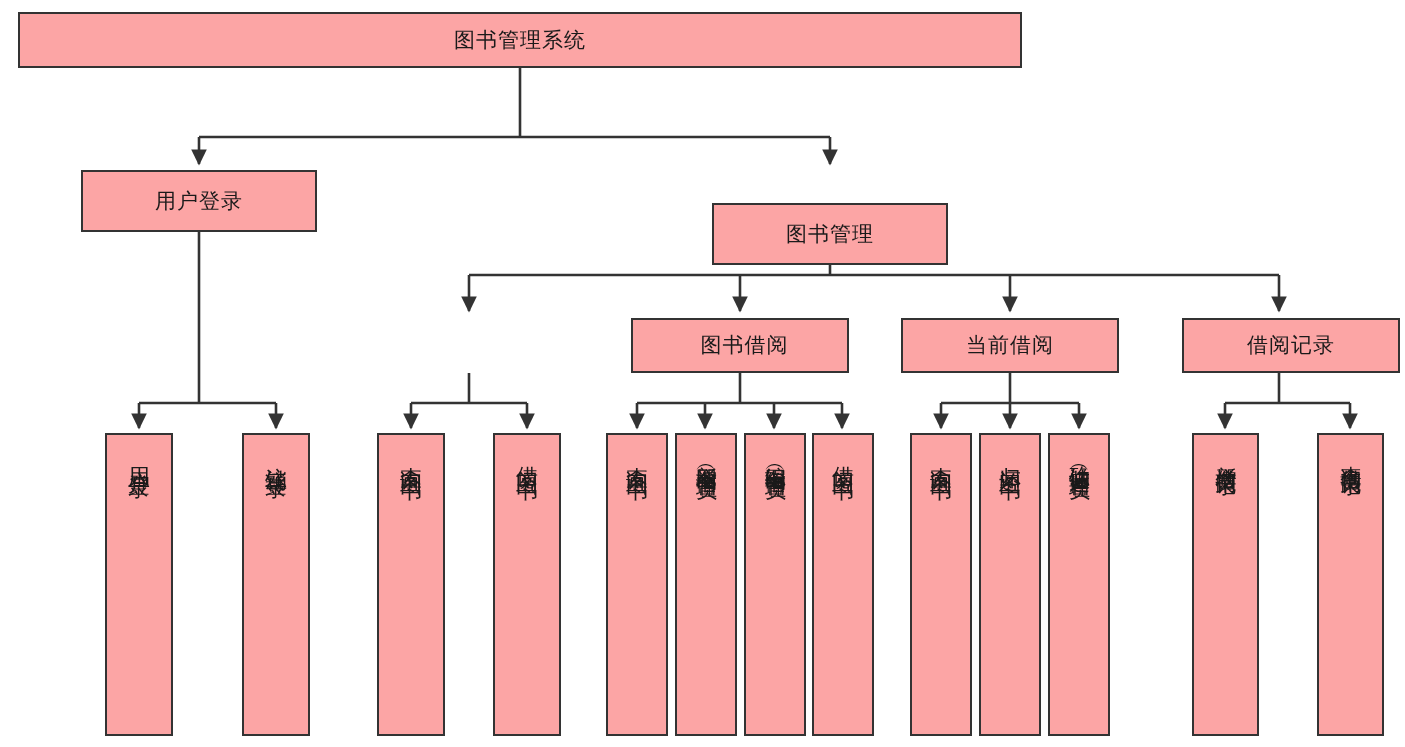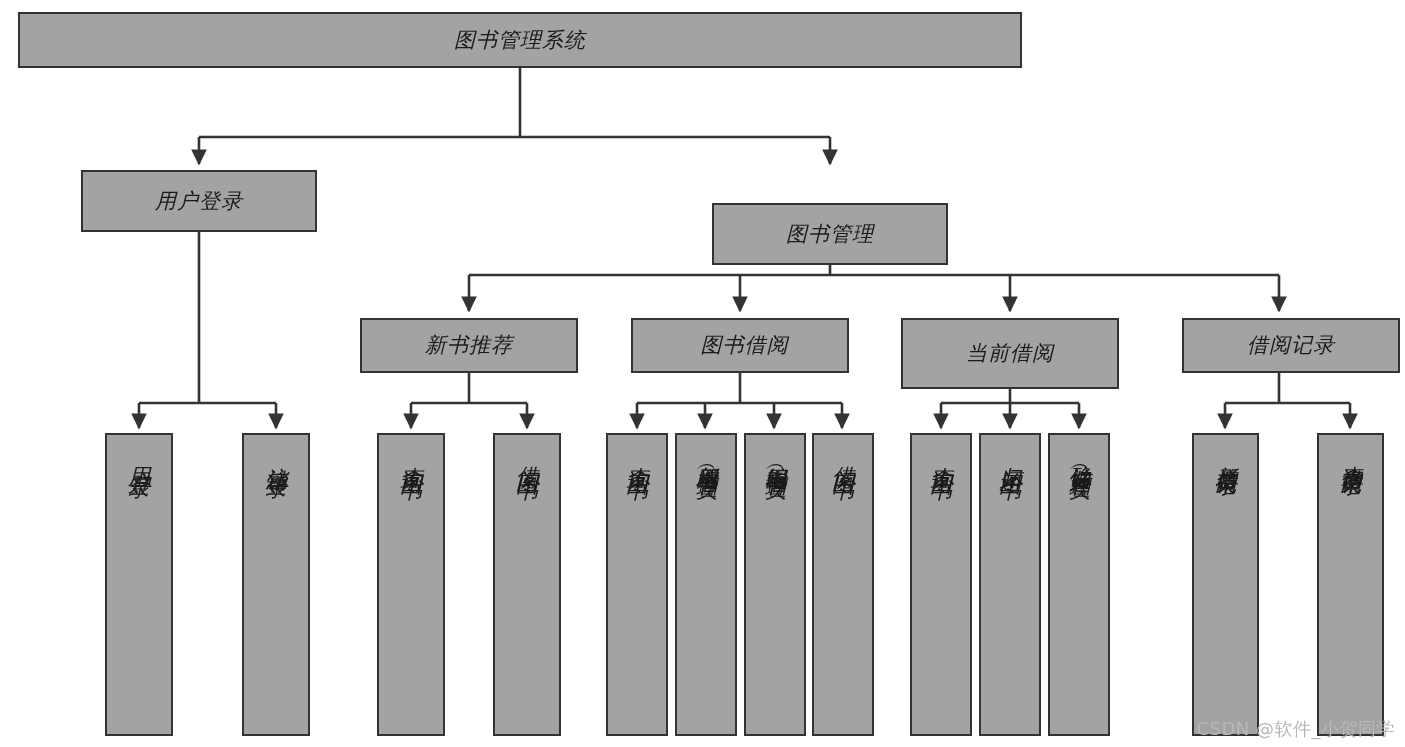--- a/index.html
+++ b/index.html
@@ -22,26 +22,25 @@
     position: absolute;
     left: 0;
     top: 0;
     width: 1405px;
     height: 747px;
   }
   .node {
     position: absolute;
     box-sizing: border-box;
     border: 2.5px solid #333333;
-    background: #a3a3a3;
+    background: #fca5a5;
     display: flex;
     align-items: center;
     justify-content: center;
     color: #1a1a1a;
-    font-style: italic;
   }
   .node-label {
     display: block;
     text-align: center;
     letter-spacing: 1px;
     line-height: 1.25;
     white-space: nowrap;
   }
   .node.horizontal .node-label {
     font-size: 21px;
@@ -137,27 +136,24 @@
     <span class="node-label">图书管理系统</span>
   </div>
 
   <div class="node horizontal" style="left:81px; top:170px; width:236px; height:62px;">
     <span class="node-label">用户登录</span>
   </div>
   <div class="node horizontal" style="left:712px; top:170px; width:236px; height:62px;margin-top:33px;">
     <span class="node-label">图书管理</span>
   </div>
 
-  <div class="node horizontal" style="left:360px; top:318px; width:218px; height:55px;">
-    <span class="node-label">新书推荐</span>
-  </div>
   <div class="node horizontal" style="left:631px; top:318px; width:218px; height:55px;padding-left:9px;">
     <span class="node-label">图书借阅</span>
   </div>
-  <div class="node horizontal" style="left:901px; top:318px; width:218px; height:71px;">
+  <div class="node horizontal" style="left:901px; top:318px; width:218px; height:55px;">
     <span class="node-label">当前借阅</span>
   </div>
   <div class="node horizontal" style="left:1170px; top:318px; width:218px; height:55px;margin-left:12px;">
     <span class="node-label">借阅记录</span>
   </div>
 
   <div class="node vertical" style="left:105px; top:433px; width:68px; height:303px;">
     <span class="node-label">用户登录</span>
   </div>
   <div class="node vertical" style="left:242px; top:433px; width:68px; height:303px;">
@@ -194,15 +190,14 @@
     <span class="node-label">确认归还（管理员）</span>
   </div>
 
   <div class="node vertical tall-text" style="left:1192px; top:433px; width:67px; height:303px;">
     <span class="node-label">新增借阅记录</span>
   </div>
   <div class="node vertical tall-text" style="left:1317px; top:433px; width:67px; height:303px;">
     <span class="node-label">查询借阅记录</span>
   </div>
 
-  <div id="watermark">CSDN @软件_小贺同学</div>
 
 </div>
 
 </body></html>

